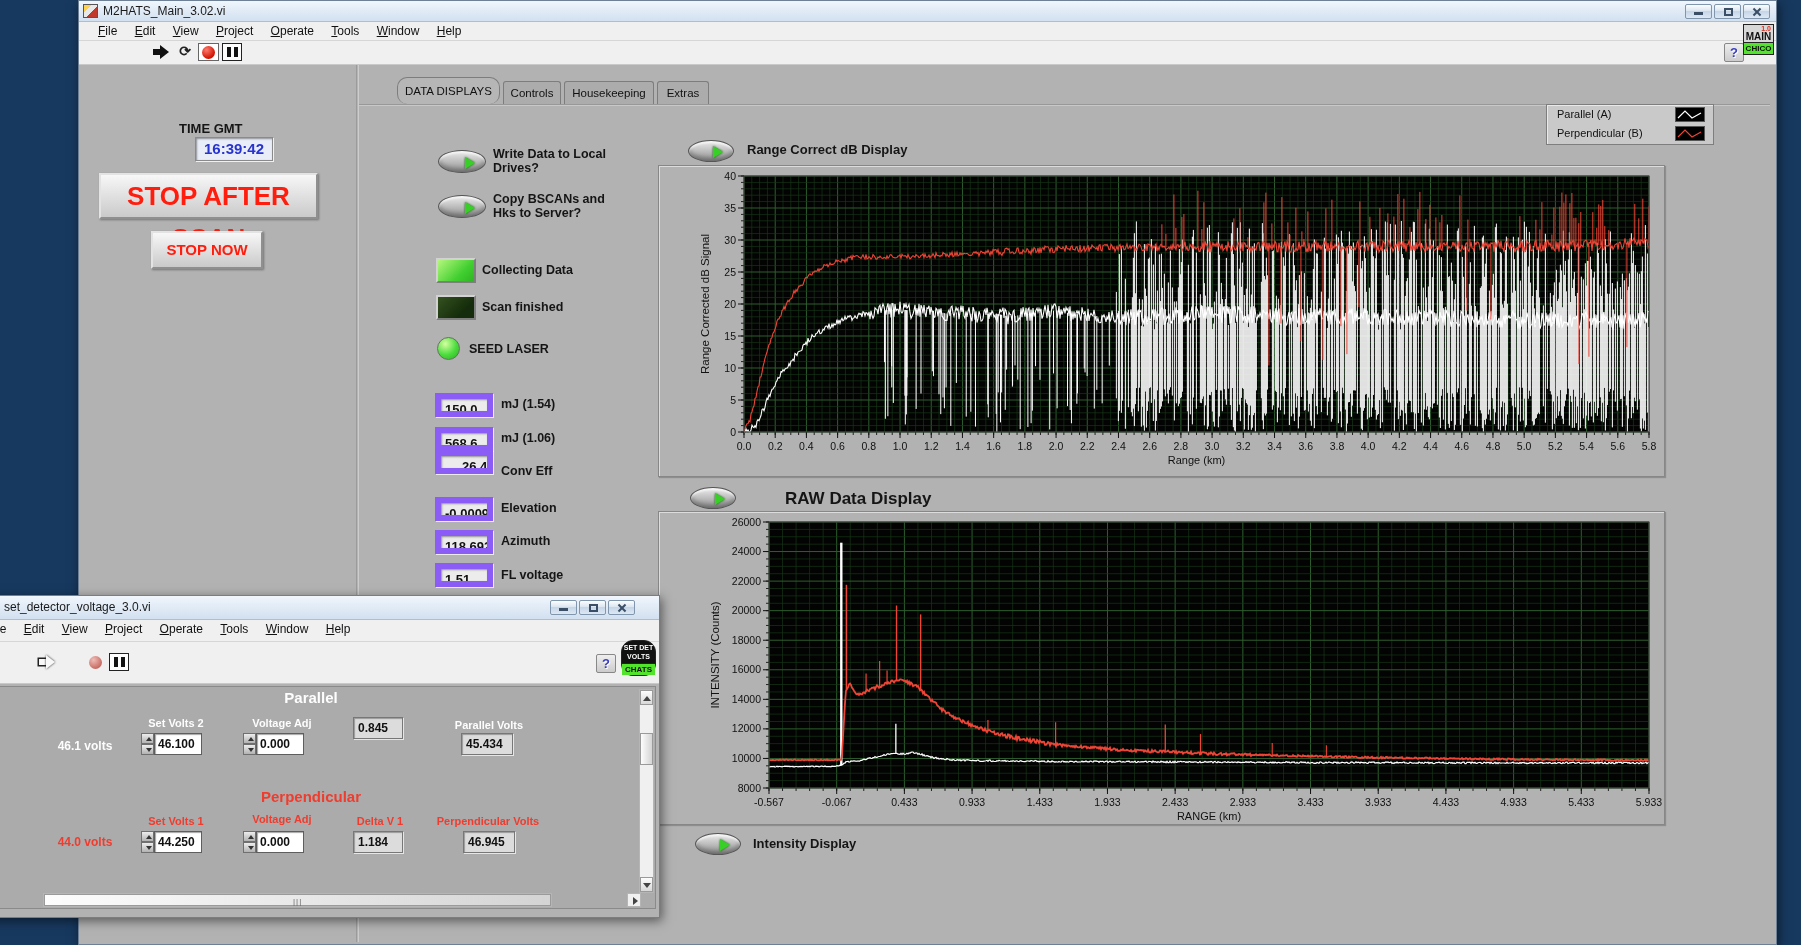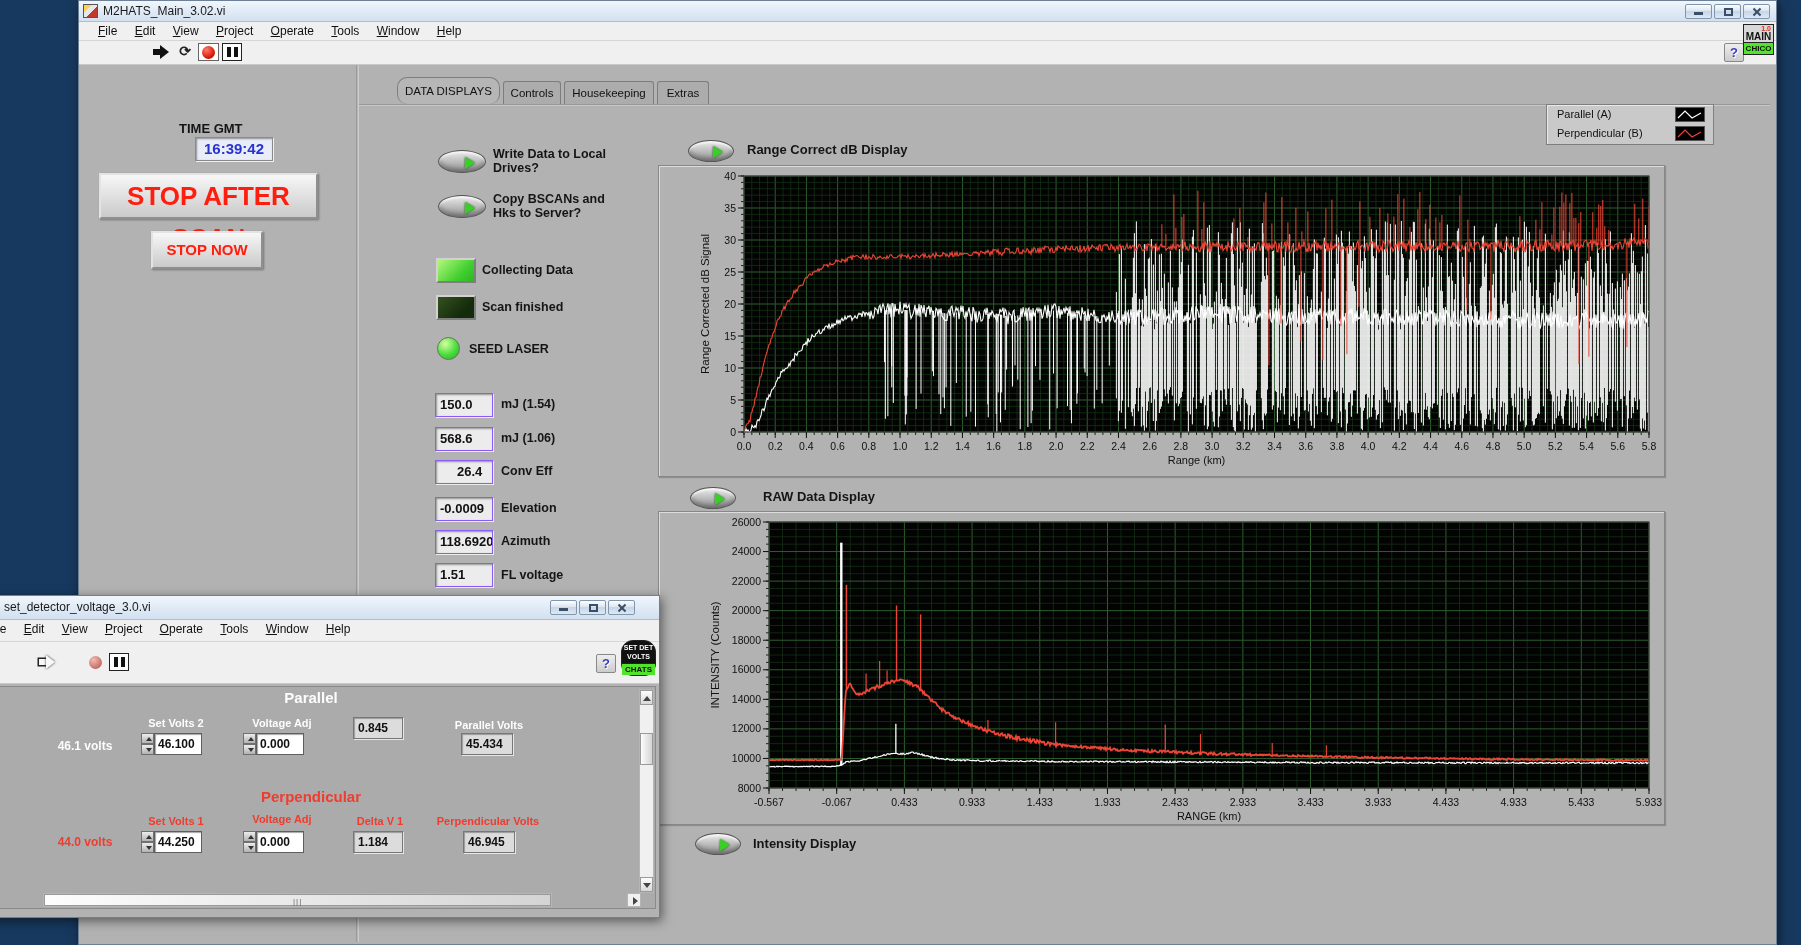--- a/index.html
+++ b/index.html
@@ -77,21 +77,21 @@
     background:linear-gradient(#ececec,#8f8f8f); border:1.5px solid #565656;
     box-shadow:inset 0 -3px 4px rgba(0,0,0,.25), inset 0 2px 2px rgba(255,255,255,.7); cursor:pointer; }
   .toggle .tri { position:absolute; left:26px; top:5.5px; width:0; height:0;
     border-left:10px solid #38cf27; border-top:6px solid transparent; border-bottom:6px solid transparent;
     filter:drop-shadow(0 0 1px #135c0a); }
   .led-sq { position:absolute; width:40px; height:25px; border:2px outset #d2d2d2; }
   .led-sq.on { background:linear-gradient(135deg,#b4f77c,#41cf30 65%,#2fb523); }
   .led-sq.off { background:linear-gradient(135deg,#35511f,#142c0b 70%); }
   .led-round { position:absolute; width:23px; height:23px; border-radius:50%; border:1.5px solid #6d6d6d;
     background:radial-gradient(circle at 35% 28%, #d6ffa0, #49dc3c 55%, #2fae24); }
-  .readout { position:absolute; width:58px; height:24px; background:#ececec; border:1px solid #8b5cf6;
+  .readout { position:absolute; width:58px; height:24px; background:#ececec; border:6px solid #8b5cf6;
     box-shadow:inset 1px 1px 2px rgba(0,0,0,.38), 1px 1px 0 rgba(255,255,255,.75);
     font-weight:bold; font-size:13px; line-height:22px; padding-left:4px; overflow:hidden; white-space:nowrap; }
   .chart-frame { position:absolute; border:1px solid #878787;
     box-shadow:inset 1px 1px 0 rgba(255,255,255,.55), 1px 1px 1px rgba(0,0,0,.2); }
   .legend { position:absolute; background:#c9c9c9; border:1px solid #7e7e7e;
     box-shadow:1px 1px 0 rgba(255,255,255,.6) inset; font-size:11px; }
   .legend-row { height:19px; position:relative; }
   .legend-row span { position:absolute; left:10px; top:3px; }
   .legend-sample { position:absolute; right:8px; top:2px; width:30px; height:15px; background:#000; border:1px solid #555; }
 
@@ -201,21 +201,21 @@
     <div class="lbl" style="left:401px; top:198px; font-size:12.5px;">Collecting Data</div>
     <div class="led-sq off" style="left:355px; top:230px;"></div>
     <div class="lbl" style="left:401px; top:235px; font-size:12.5px;">Scan finished</div>
     <div class="led-round" style="left:356px; top:272px;"></div>
     <div class="lbl" style="left:388px; top:277px; font-size:12.5px;">SEED LASER</div>
 
     <div class="readout" style="left:354px; top:328px;">150.0</div>
     <div class="lbl" style="left:420px; top:332px; font-size:12.5px;">mJ (1.54)</div>
     <div class="readout" style="left:354px; top:362px;">568.6</div>
     <div class="lbl" style="left:420px; top:366px; font-size:12.5px;">mJ (1.06)</div>
-    <div class="readout" style="left:354px; top:395px;padding-left:21px;">26.4</div>
+    <div class="readout" style="left:354px; top:385px;padding-left:21px;">26.4</div>
     <div class="lbl" style="left:420px; top:399px; font-size:12.5px;">Conv Eff</div>
     <div class="readout" style="left:354px; top:432px;">-0.0009</div>
     <div class="lbl" style="left:420px; top:436px; font-size:12.5px;">Elevation</div>
     <div class="readout" style="left:354px; top:465px;">118.6920</div>
     <div class="lbl" style="left:420px; top:469px; font-size:12.5px;">Azimuth</div>
     <div class="readout" style="left:354px; top:498px;">1.51</div>
     <div class="lbl" style="left:420px; top:503px; font-size:12.5px;">FL voltage</div>
 
     <div class="toggle" style="left:607px; top:75px; width:46px; height:22px;">
         <span class="tri" style="left:24px; top:5px;"></span>
@@ -1183,21 +1183,21 @@
             <line x1="929.9137931034483" y1="79.33781215469614" x2="929.9137931034483" y2="190.72601912915707" stroke="#ee4537" stroke-width="1"></line>
             <line x1="967.9137931034483" y1="78.10590055248619" x2="967.9137931034483" y2="181.2006310671568" stroke="#ee4537" stroke-width="1"></line>
           </g>
           <rect x="85" y="10" width="905" height="256" fill="none" stroke="#3c3c3c" stroke-width="1"></rect>
         </svg>
     </div>
 
     <div class="toggle" style="left:609px; top:422px; width:46px; height:22px;">
         <span class="tri" style="left:24px; top:5px;"></span>
       </div>
-    <div class="lbl" style="left:682px; top:424px; font-size:13px;">RAW Data Display</div>
+    <div class="lbl" style="left:704px; top:424px; font-size:17px;">RAW Data Display</div>
     <div class="chart-frame" style="left:577px; top:446px; width:1007px; height:314px;">
       <svg id="chart2-svg" width="1005" height="312">
           <rect x="110" y="10" width="880" height="266" fill="#020302"></rect>
           <g>
             <line x1="110" y1="10" x2="110" y2="276" stroke="#2e5f2e" stroke-width="1"></line>
             <line x1="123.53846153846153" y1="10" x2="123.53846153846153" y2="276" stroke="#173817" stroke-width="0.7"></line>
             <line x1="137.07692307692307" y1="10" x2="137.07692307692307" y2="276" stroke="#173817" stroke-width="0.7"></line>
             <line x1="150.6153846153846" y1="10" x2="150.6153846153846" y2="276" stroke="#173817" stroke-width="0.7"></line>
             <line x1="164.15384615384613" y1="10" x2="164.15384615384613" y2="276" stroke="#173817" stroke-width="0.7"></line>
             <line x1="177.69230769230768" y1="10" x2="177.69230769230768" y2="276" stroke="#2e5f2e" stroke-width="1"></line>

